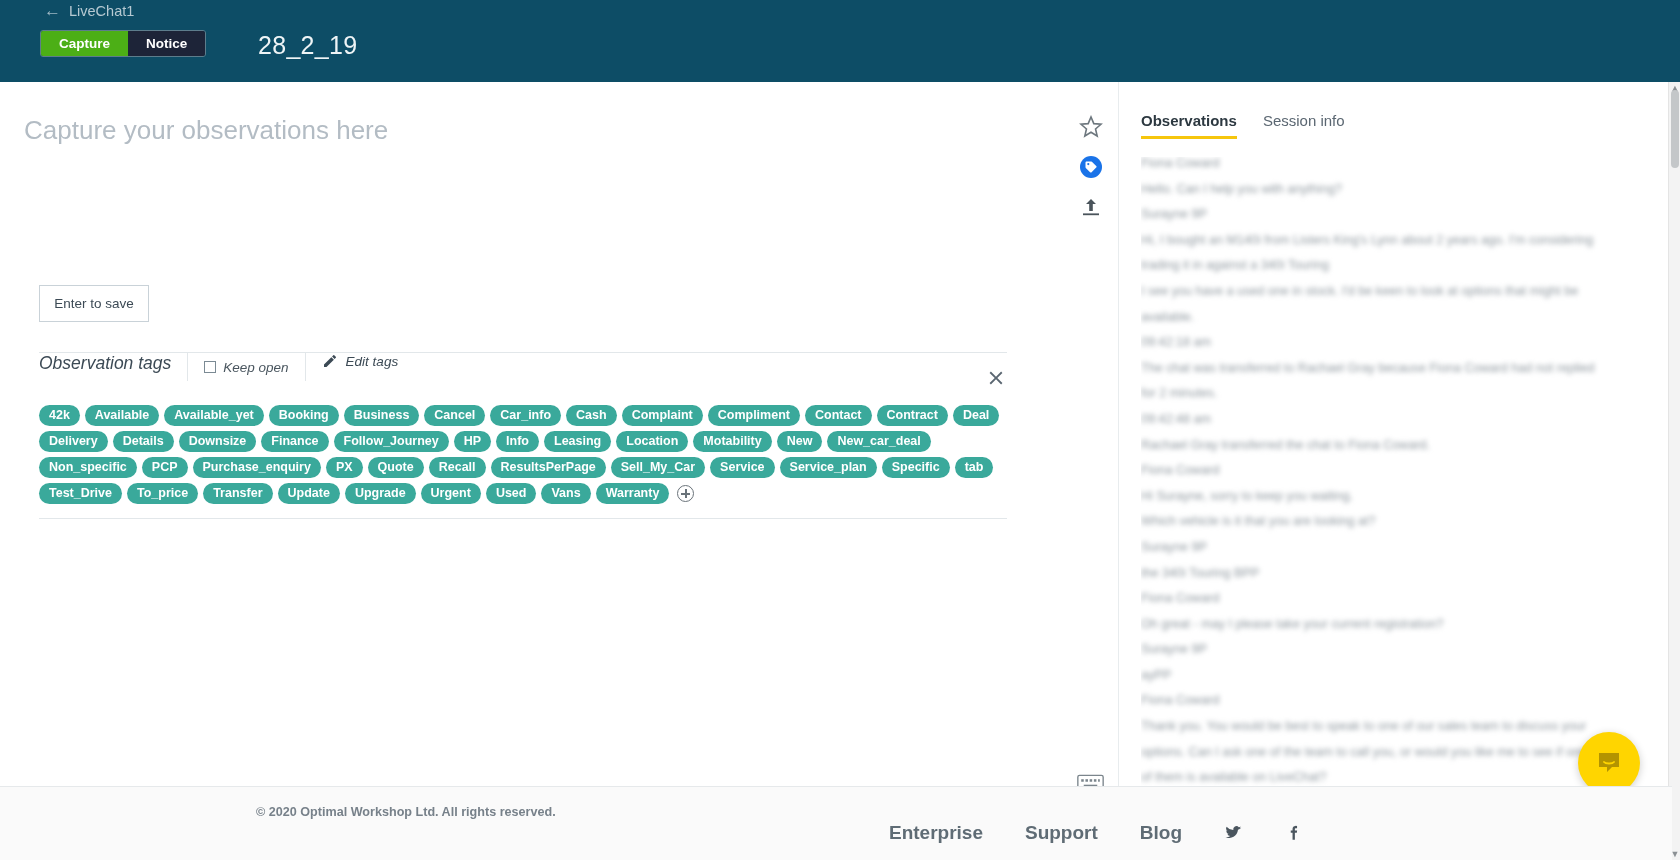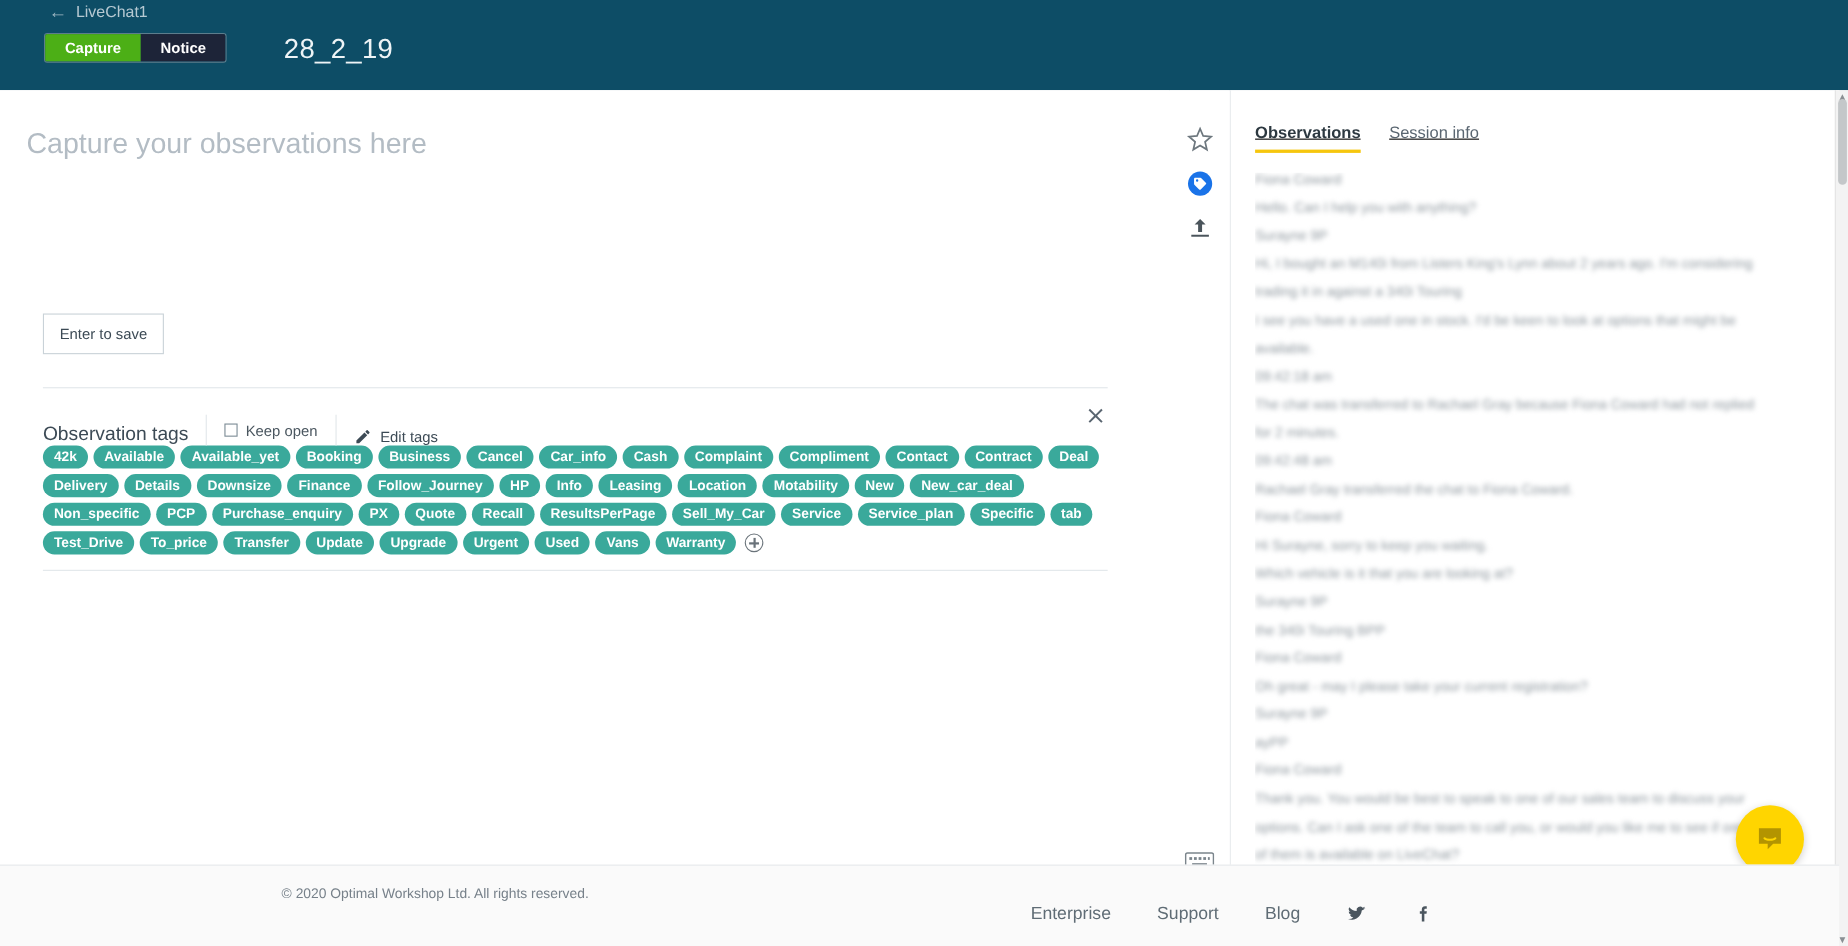--- a/index.html
+++ b/index.html
@@ -58,21 +58,21 @@
     border:1px solid #c9d2d8; background:#fff;
     font-size: 13.5px; color:#3c4a55; cursor:pointer;
     display:flex; align-items:center; justify-content:center;
   }
 
   .tags-panel {
     position:absolute; left: 39px; top: 270px; width: 968px;
     border-top: 1px solid #e2e7ea;
   }
   .tags-head {
-    display:flex; align-items:flex-end; height: 52px; position:relative;
+    display:flex; align-items:flex-start; height: 52px; position:relative;font-style:italic;
   }
   .tags-title { font-size: 17.5px; color:#3c4a55; padding-right:16px; }
   .keep-open {
     display:flex; align-items:center; gap:7px;
     border-left:1px solid #e2e7ea; border-right:1px solid #e2e7ea;
     padding: 4px 16px; height: 28px; cursor:pointer;
   }
   .cbox {
     width:12px; height:12px; border:1px solid #7b8a94; background:#fff; display:block;
   }
@@ -129,21 +129,21 @@
   .kbd-icon {
     position:absolute; left: 14px; top: 692px;
     width: 27px; height: 18px; cursor:pointer;
   }
 
   
   .right-pane {
     position:absolute; top: 82px; left: 1118px; width: 554px; height: 778px;
     background:#fff; border-left:1px solid #e8ecee;
   }
-  .tabs { position:absolute; left: 22px; top: 30px; display:flex; gap: 26px; text-decoration: underline; }
+  .tabs { position:absolute; left: 22px; top: 30px; display:flex; gap: 26px; }
   .tab {
     font-size: 15px; color:#5a6671; padding-bottom: 7px; cursor:pointer;
   }
   .tab.active { color:#2c3840; font-weight:bold; border-bottom: 3px solid #f6c60d; }
 
   .transcript {
     position:absolute; left: 22px; top: 75px; right: 28px; bottom: 0;
     overflow:hidden;
   }
   .tline {
@@ -173,30 +173,30 @@
     position:absolute; right: 32px; bottom: 66px;
     width: 62px; height: 62px; border-radius:50%;
     background:#ffd500; cursor:pointer;
     display:flex; align-items:center; justify-content:center;
     box-shadow: 0 2px 8px rgba(0,0,0,.20);
   }
 
   
   .footer {
     position:absolute; left:0; bottom:0; width: 1672px; height: 74px;
-    background:#fafafa; border-top:1px solid #e6e9eb;
+    background:#fafafa; border-top:1px solid #e6e9eb;font-weight:bold;
   }
   .foot-left { position:absolute; left: 256px; top: 16px; }
   .foot-left div { font-size: 12.6px; color:#77818a; line-height: 19px; }
   .foot-left a { color:#77818a; text-decoration: underline; }
   .foot-right {
     position:absolute; right: 370px; top: 35px;
     display:flex; align-items:center; gap: 42px;
   }
-  .foot-right a { font-size: 16px; color:#5f6c75; text-decoration:none; }
+  .foot-right a { font-size: 19px; color:#5f6c75; text-decoration:none; }
   .soc { width:18px; height:18px; display:block; cursor:pointer; }
 </style>
 </head>
 <body>
 
 <div id="app">
 
   <div class="topbar">
     <div class="back-row">
       <span class="back-arrow">←</span>

